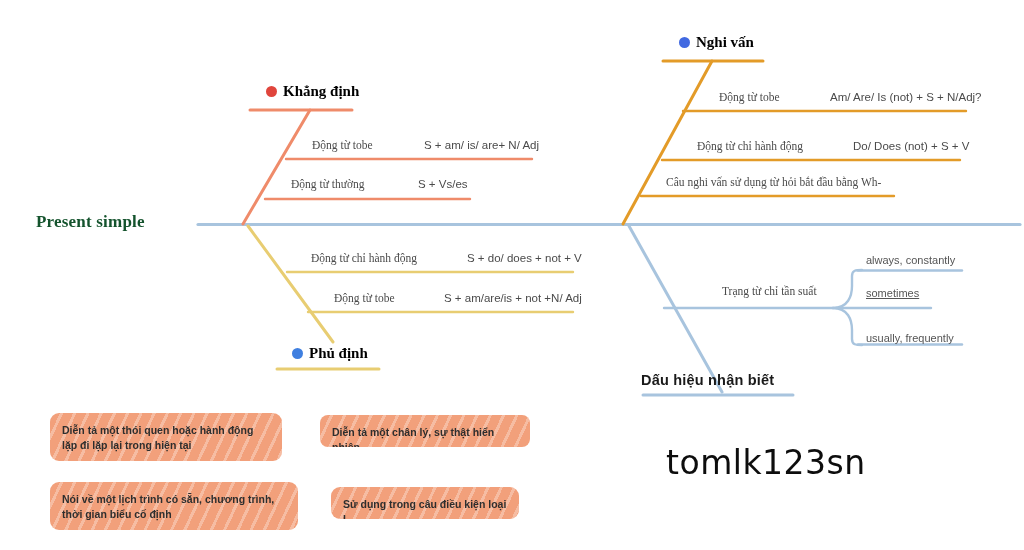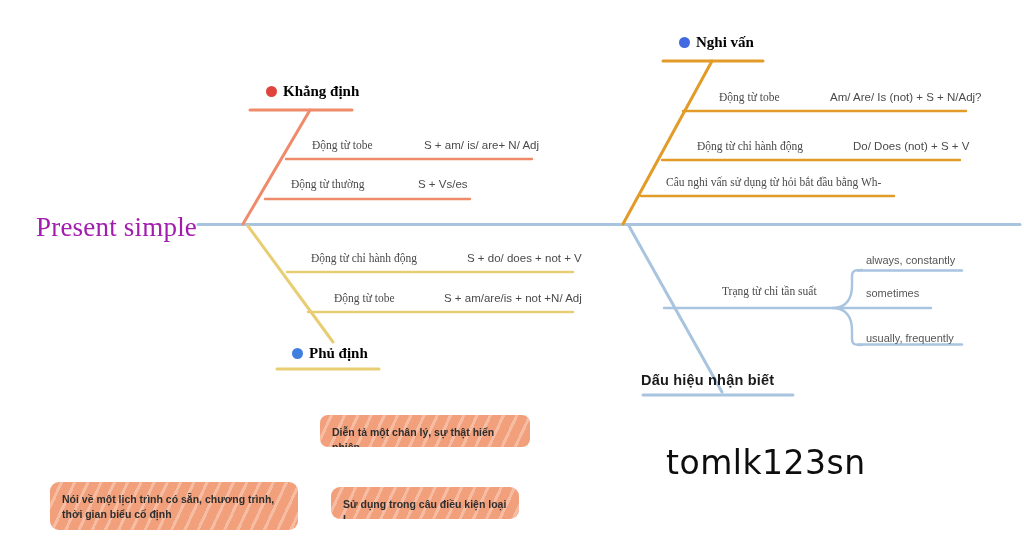--- a/index.html
+++ b/index.html
@@ -24,23 +24,23 @@
     pointer-events: none;
   }
   .lbl {
     position: absolute;
     white-space: nowrap;
     color: #2b2b2b;
   }
   
   .root-title {
     font-family: "Liberation Serif", serif;
-    font-weight: normal;
-    font-size: 27px;
-    color: #a21caf;
+    font-weight: bold;
+    font-size: 17px;
+    color: #14532d;
     letter-spacing: .2px;
   }
   
   .branch-head {
     font-family: "Liberation Serif", serif;
     font-weight: bold;
     font-size: 15px;
     color: #000000;
   }
   .branch-head-sans {
@@ -178,25 +178,28 @@
 
   <div class="lbl sub-key" style="left:334px; top:292px;">Động từ tobe</div>
   <div class="lbl sub-val" style="left:444px; top:292px;">S + am/are/is + not +N/ Adj</div>
 
   <div class="dot" style="left:292px; top:348px; background:#3f7fe0;"></div>
   <div class="lbl branch-head" style="left:309px; top:345px;">Phủ định</div>
 
   <div class="lbl sub-key" style="left:722px; top:285px;">Trạng từ chỉ tần suất</div>
 
   <div class="lbl leaf" style="left:866px; top:254px;">always, constantly</div>
-  <div class="lbl leaf" style="left:866px; top:287px;">sometimes</div>
+  <div class="lbl leaf" style="left:866px; top:287px;text-decoration:underline;">sometimes</div>
   <div class="lbl leaf" style="left:866px; top:332px;">usually, frequently</div>
 
   <div class="lbl branch-head-sans" style="left:641px; top:372px;">Dấu hiệu nhận biết</div>
 
+  <div class="note" style="left:50px; top:413px; width:232px; height:48px;">
+    <span>Diễn tả một thói quen hoặc hành động lặp đi lặp lại trong hiện tại</span>
+  </div>
 
   <div class="note" style="left:50px; top:482px; width:248px; height:48px;">
     <span>Nói về một lịch trình có sẵn, chương trình, thời gian biểu cố định</span>
   </div>
 
   <div class="note" style="left:320px; top:415px; width:210px; height:32px;border-radius:8px;">
     <span>Diễn tả một chân lý, sự thật hiển nhiên</span>
   </div>
 
   <div class="note" style="left:331px; top:487px; width:188px; height:32px;">

